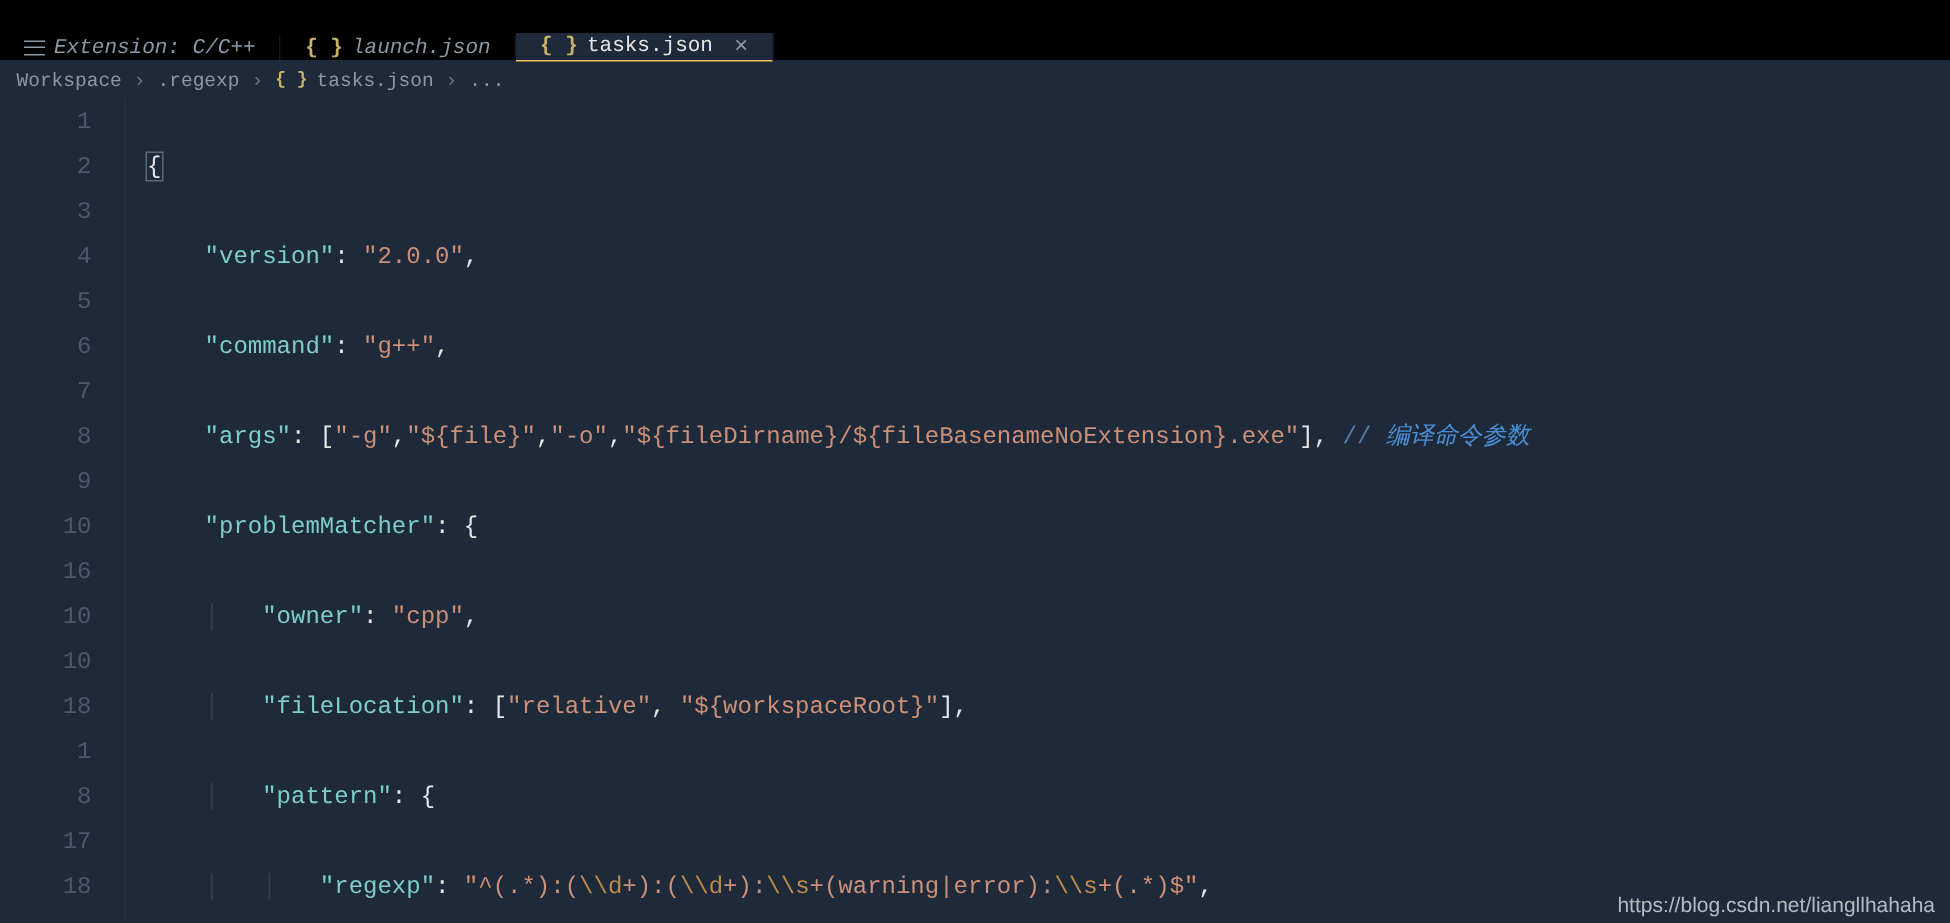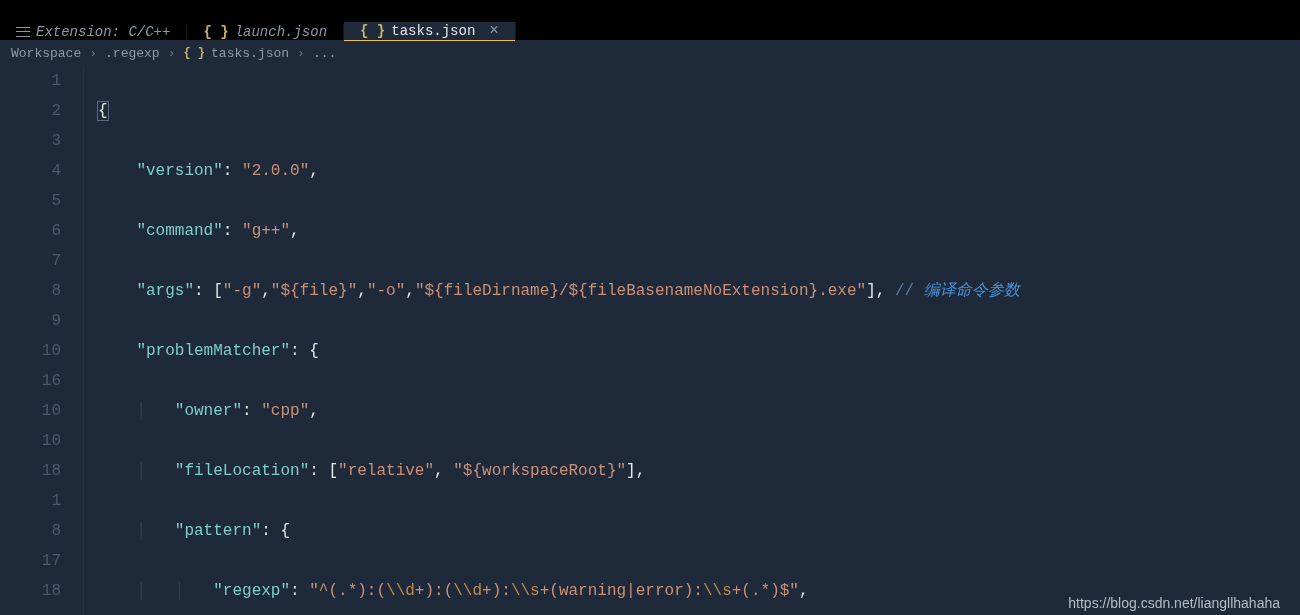--- a/index.html
+++ b/index.html
@@ -112,21 +112,21 @@
   .string { color: #cc8f77; }
   .bracket-hl {
     outline: 1px solid #5a6a7a;
   }
   .comment { color: #5a7ca3; }
   .comment-italic { font-style: italic; color: #4a8fd6; }
   .escape { color: #c08a4a; }
   .watermark {
     position: absolute;
     bottom: 4px;
-    right: 20px;
+    right: 10px;
     color: #cfd4da;
     font-size: 14px;
     font-family: Arial, sans-serif;
     opacity: 0.85;
   }
 </style>
 </head>
 <body>
 
 <div class="tabs">

